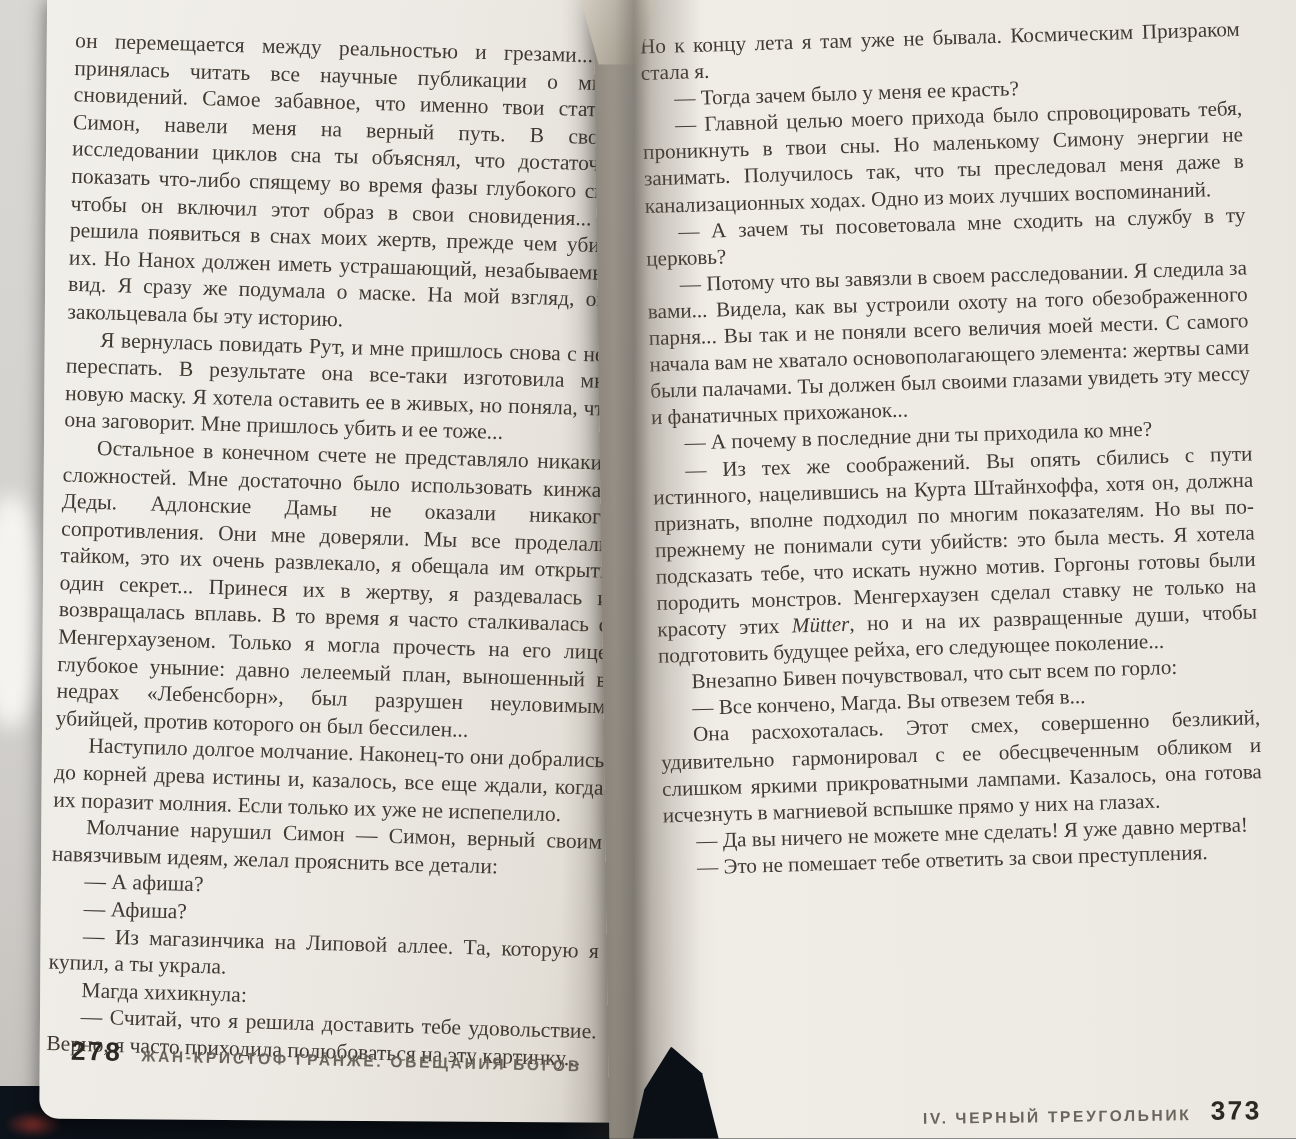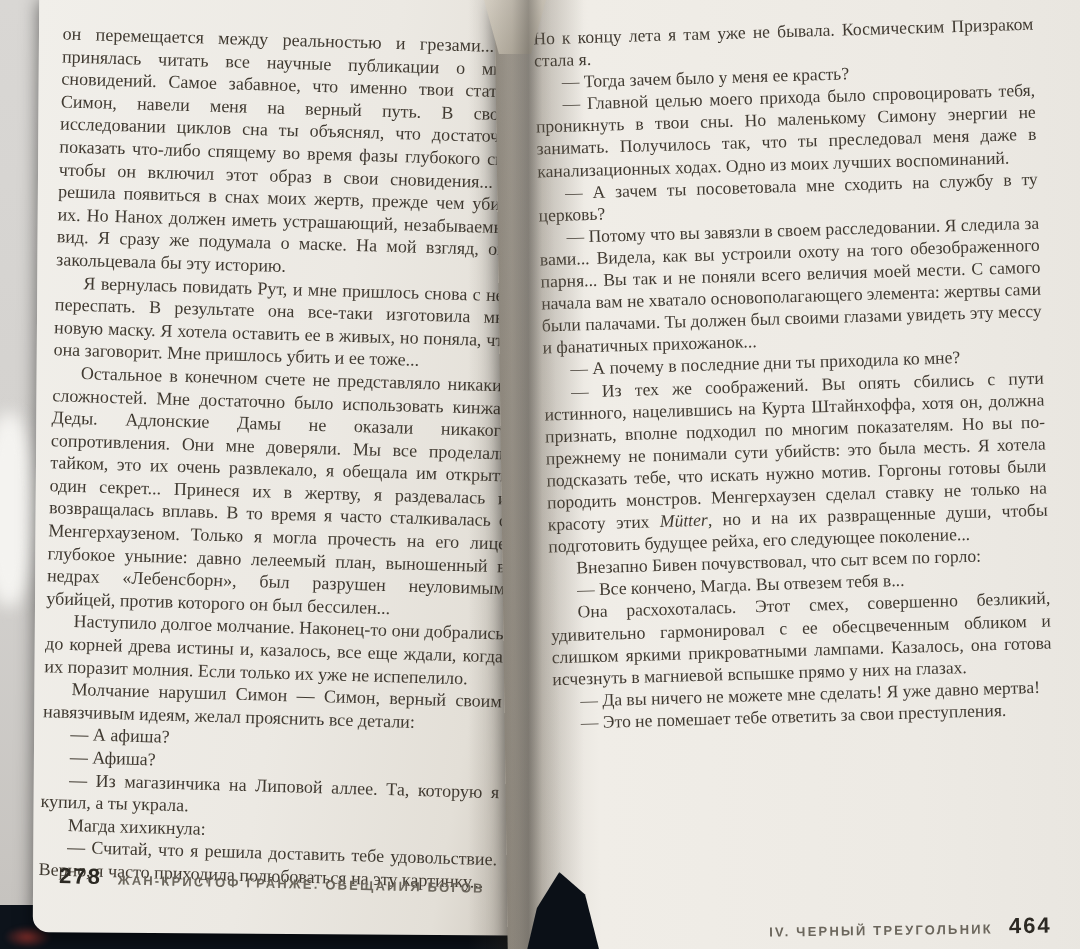--- a/index.html
+++ b/index.html
@@ -100,21 +100,21 @@
         <span>— Из тех же соображений. Вы опять сбились с пути истинного, нацелившись на Курта Штайнхоффа, хотя он, должна признать, вполне подходил по многим показателям. Но вы по-прежнему не понимали сути убийств: это была месть. Я хотела подсказать тебе, что искать нужно мотив. Горгоны готовы были породить монстров. Менгерхаузен сделал ставку не только на красоту этих </span><i>Mütter</i><span>, но и на их развращенные души, чтобы подготовить будущее рейха, его следующее поколение...</span>
       </p>
       <p>Внезапно Бивен почувствовал, что сыт всем по горло:</p>
       <p>— Все кончено, Магда. Вы отвезем тебя в...</p>
       <p>Она расхохоталась. Этот смех, совершенно безликий, удивительно гармонировал с ее обесцвеченным обликом и слишком яркими прикроватными лампами. Казалось, она готова исчезнуть в магниевой вспышке прямо у них на глазах.</p>
       <p>— Да вы ничего не можете мне сделать! Я уже давно мертва!</p>
       <p>— Это не помешает тебе ответить за свои преступления.</p>
     </div>
     <div class="running-foot">
       <span class="rtitle">IV. ЧЕРНЫЙ ТРЕУГОЛЬНИК</span>
-      <span class="folio">464</span>
+      <span class="folio">373</span>
     </div>
   </div>
 
   <div class="spine-top-wedge"></div>
   <div class="spine-shadow"></div>
   <div class="spine-bottom-gap"></div>
 
 </div>
 
 </body></html>

